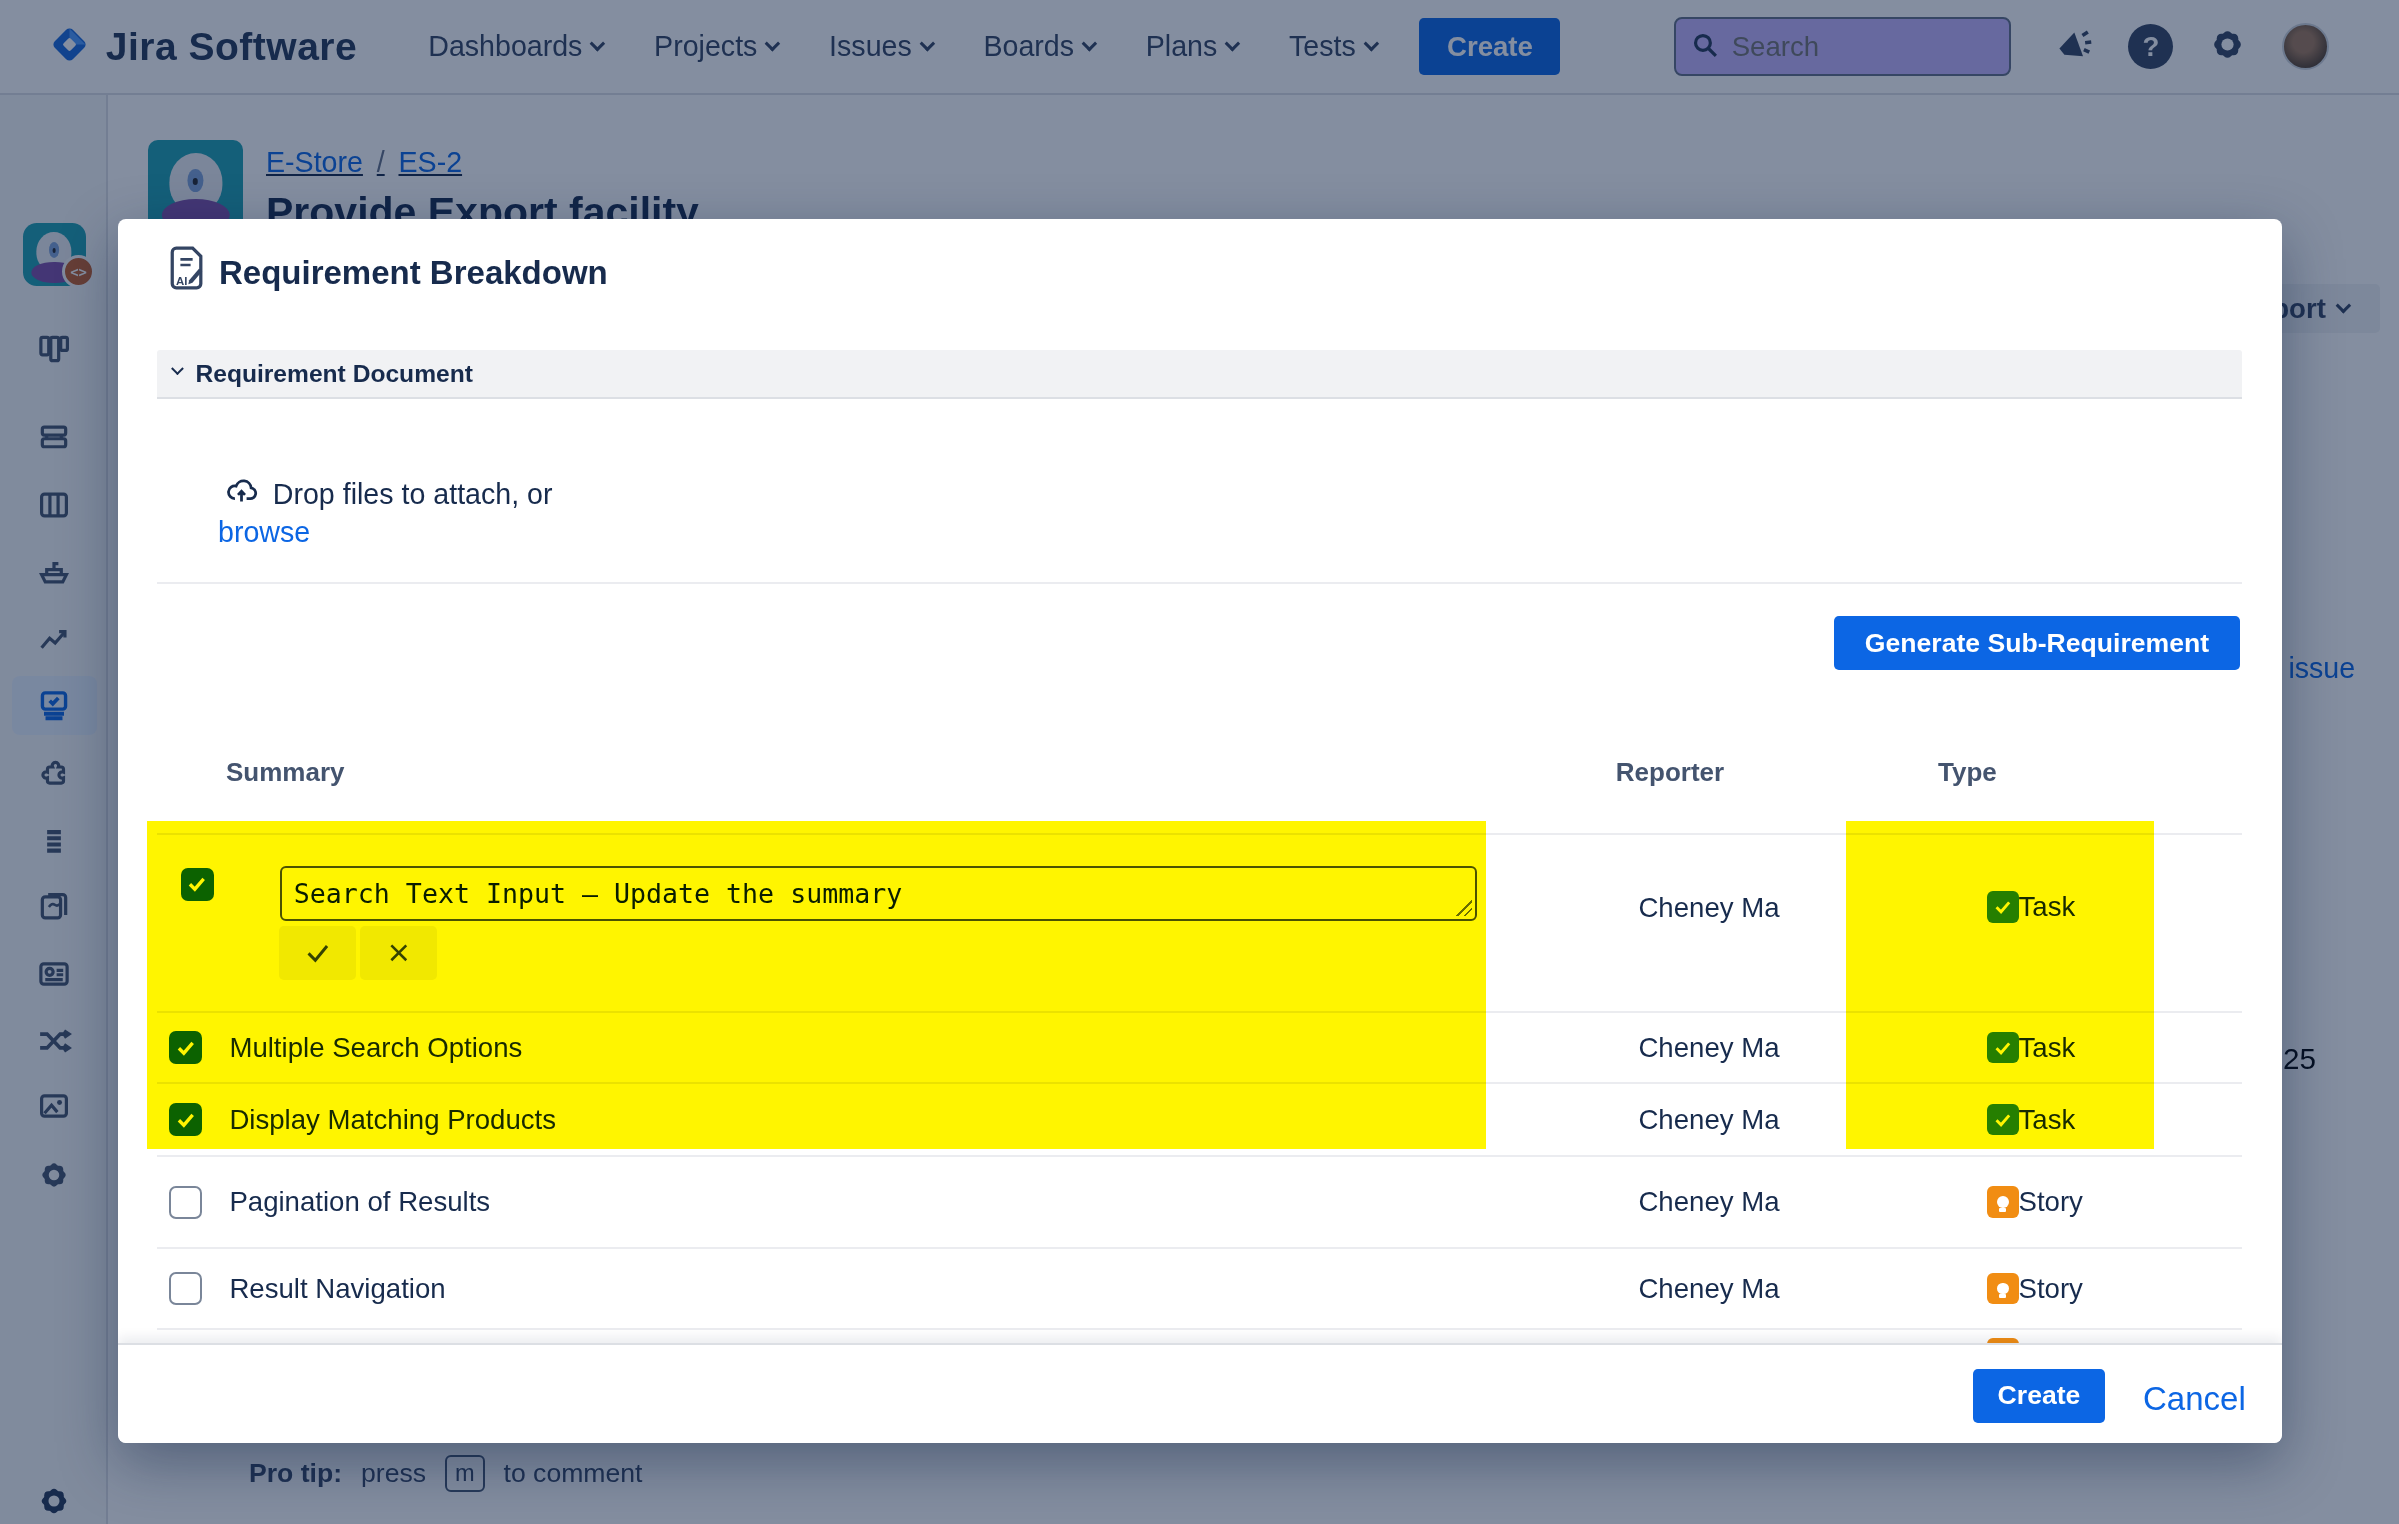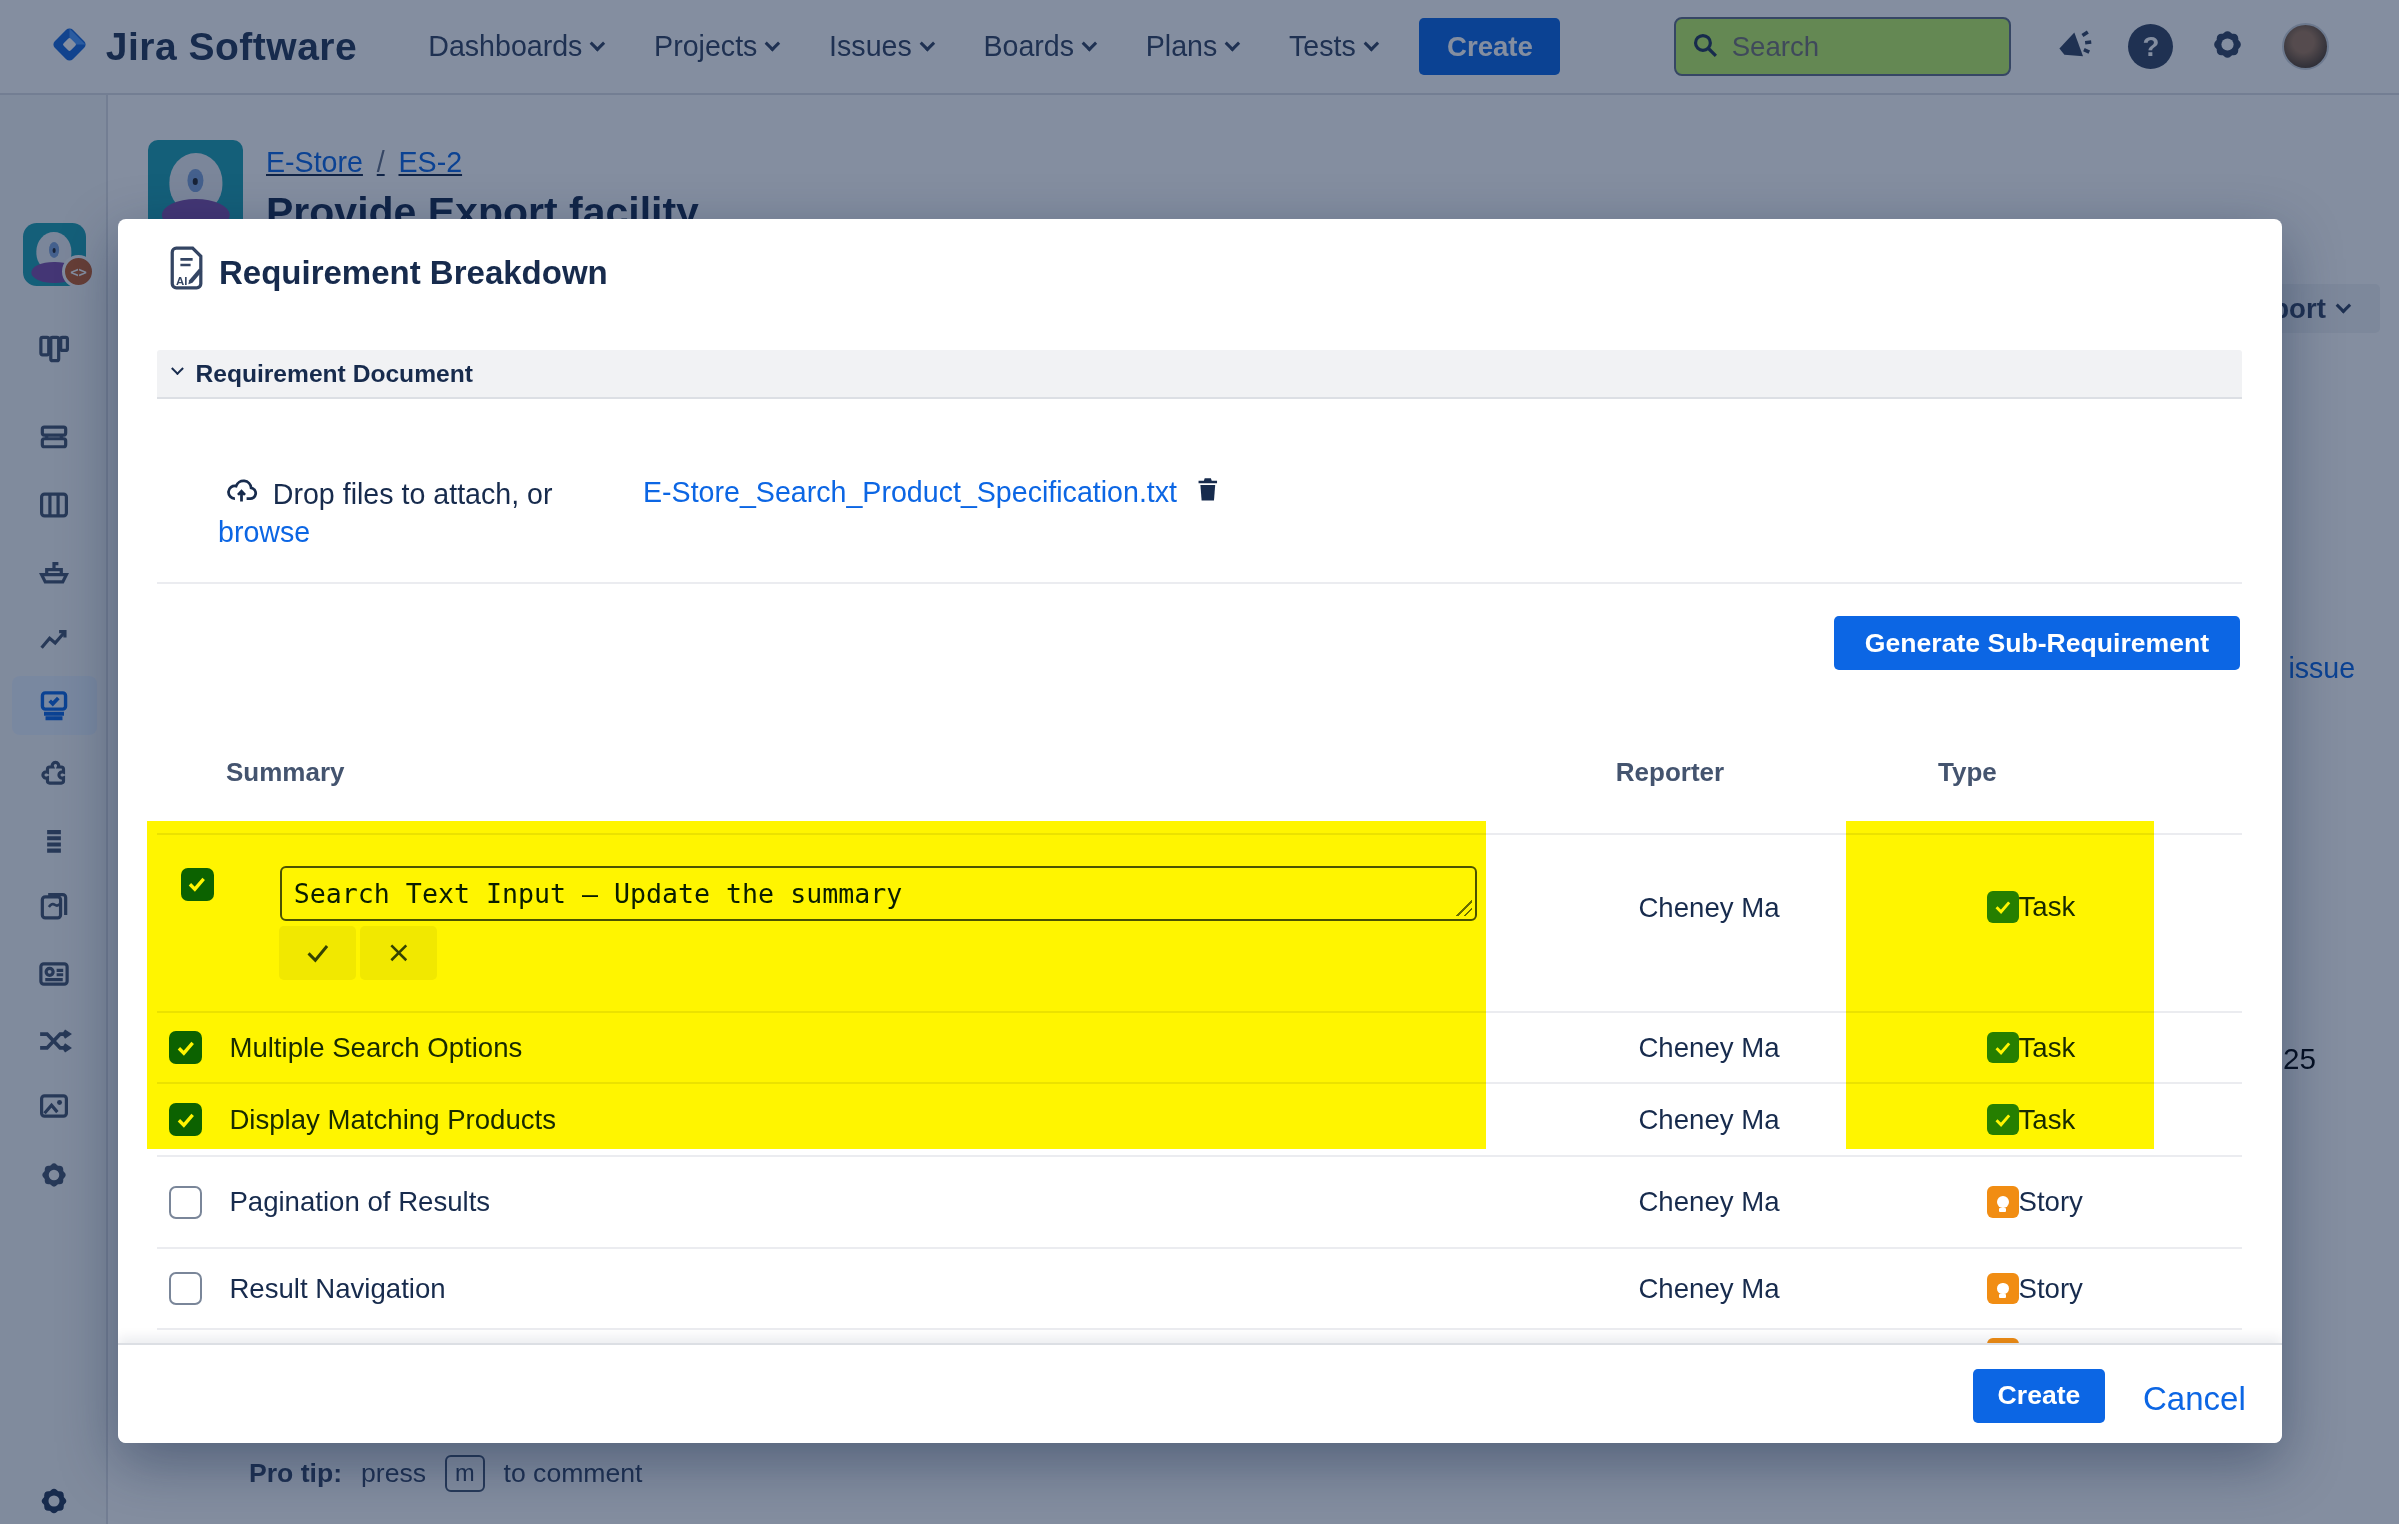--- a/index.html
+++ b/index.html
@@ -7,21 +7,21 @@
   body { font-family:"Liberation Sans", sans-serif; background:#fff; overflow:hidden; position:relative; color:#172B4D; }
 
   
   .topnav { position:absolute; left:0; top:0; width:2400px; height:95px; background:#FFFFFF; border-bottom:2px solid #DCDFE4; display:flex; align-items:center; }
   .brand { display:flex; align-items:center; gap:13.8px; margin-left:47px; }
   .brand-text { font-size:39px; font-weight:600; color:#253858; letter-spacing:0.5px; }
   .navitems { display:flex; align-items:center; gap:51px; margin-left:71px; }
   .navitem { display:flex; align-items:center; gap:9.9px; font-size:28.6px; color:#344563; cursor:pointer; }
   .chev { width:10.8px; height:10.8px; border-right:3px solid currentColor; border-bottom:3px solid currentColor; transform:rotate(45deg) translate(-2px,-2px); display:inline-block; }
   .create-btn { margin-left:43px; background:#0C66E4; color:#fff; font-size:27.6px; font-weight:bold; border:none; border-radius:4.9px; padding:0 27.6px; height:57px; cursor:pointer; }
-  .searchbox { margin-left:114px; width:337px; height:59px; border:2px solid #626F86; border-radius:7.9px; display:flex; align-items:center; padding:0 13.8px; gap:11.8px; background:#bef264; }
+  .searchbox { margin-left:114px; width:337px; height:59px; border:2px solid #626F86; border-radius:7.9px; display:flex; align-items:center; padding:0 13.8px; gap:11.8px; background:#c4b5fd; }
   .searchbox input { border:none; outline:none; font-size:27.6px; color:#344563; width:100%; font-family:"Liberation Sans",sans-serif; background:transparent; }
   .navicons { display:flex; align-items:center; gap:33px; margin-left:41px; }
   .helpdot { width:45px; height:45px; border-radius:50%; background:#344563; color:#fff; font-size:27.6px; font-weight:bold; display:flex; align-items:center; justify-content:center; }
   .avatar { width:47px; height:47px; border-radius:50%; background:radial-gradient(circle at 45% 40%, #a0795a 0 30%, #5c4632 70%, #2e2620 100%); border:2px solid #cfd4db; }
 
   
   .sidebar { position:absolute; left:0; top:95px; width:108px; height:1430px; background:#F7F8F9; border-right:2px solid #DCDFE4; }
   .sb-ic { position:absolute; left:54px; transform:translate(-50%,-50%); color:#44546F; display:flex; align-items:center; justify-content:center; }
   .proj-tile-sm { position:absolute; left:22.7px; top:128px; width:63px; height:63px; border-radius:13.8px; background:#1FA0B0; overflow:hidden; }
   .badge { position:absolute; left:62px; top:160px; width:33px; height:33px; border-radius:50%; background:#C25E2A; border:3px solid #F7F8F9; color:#fff; font-size:13.8px; font-weight:bold; display:flex; align-items:center; justify-content:center; font-family:"DejaVu Sans Mono",monospace; }
@@ -313,29 +313,20 @@
     <span>
       <svg width="35" height="35" viewBox="0 0 24 24" fill="none" stroke="#172B4D" stroke-width="1.9">
         <path d="M7.5 17.5 a4.3 4.3 0 1 1 .8-8.5 a5.3 5.3 0 0 1 10.3 1.2 a3.6 3.6 0 0 1 -1.1 7.3 h-2"></path>
         <path d="M12 19.5 v-6.5 M9.6 15 L12 12.5 L14.4 15"></path>
       </svg>
     </span>
     <span>Drop files to attach, or</span>
   </div>
   <span class="browse">browse</span>
 
-  <div class="filelink">
-    <span style="cursor:pointer">E-Store_Search_Product_Specification.txt</span>
-    <span style="cursor:pointer">
-      <svg width="29.6" height="31.5" viewBox="0 0 24 24" fill="#172B4D">
-          <path d="M9.5 3.5 h5 l.7 2 h4.3 v2 H4.5 v-2 h4.3 Z"></path>
-          <path d="M6 9 h12 l-1 12.5 H7 Z"></path>
-        </svg>
-    </span>
-  </div>
 
   <div class="hr"></div>
 
   <button class="gen-btn">Generate Sub-Requirement</button>
 
 
   <span class="th" style="left:108px">Summary</span>
   <span class="th" style="left:1414px; width:276px; text-align:center">Reporter</span>
   <span class="th" style="left:1820px">Type</span>
 

